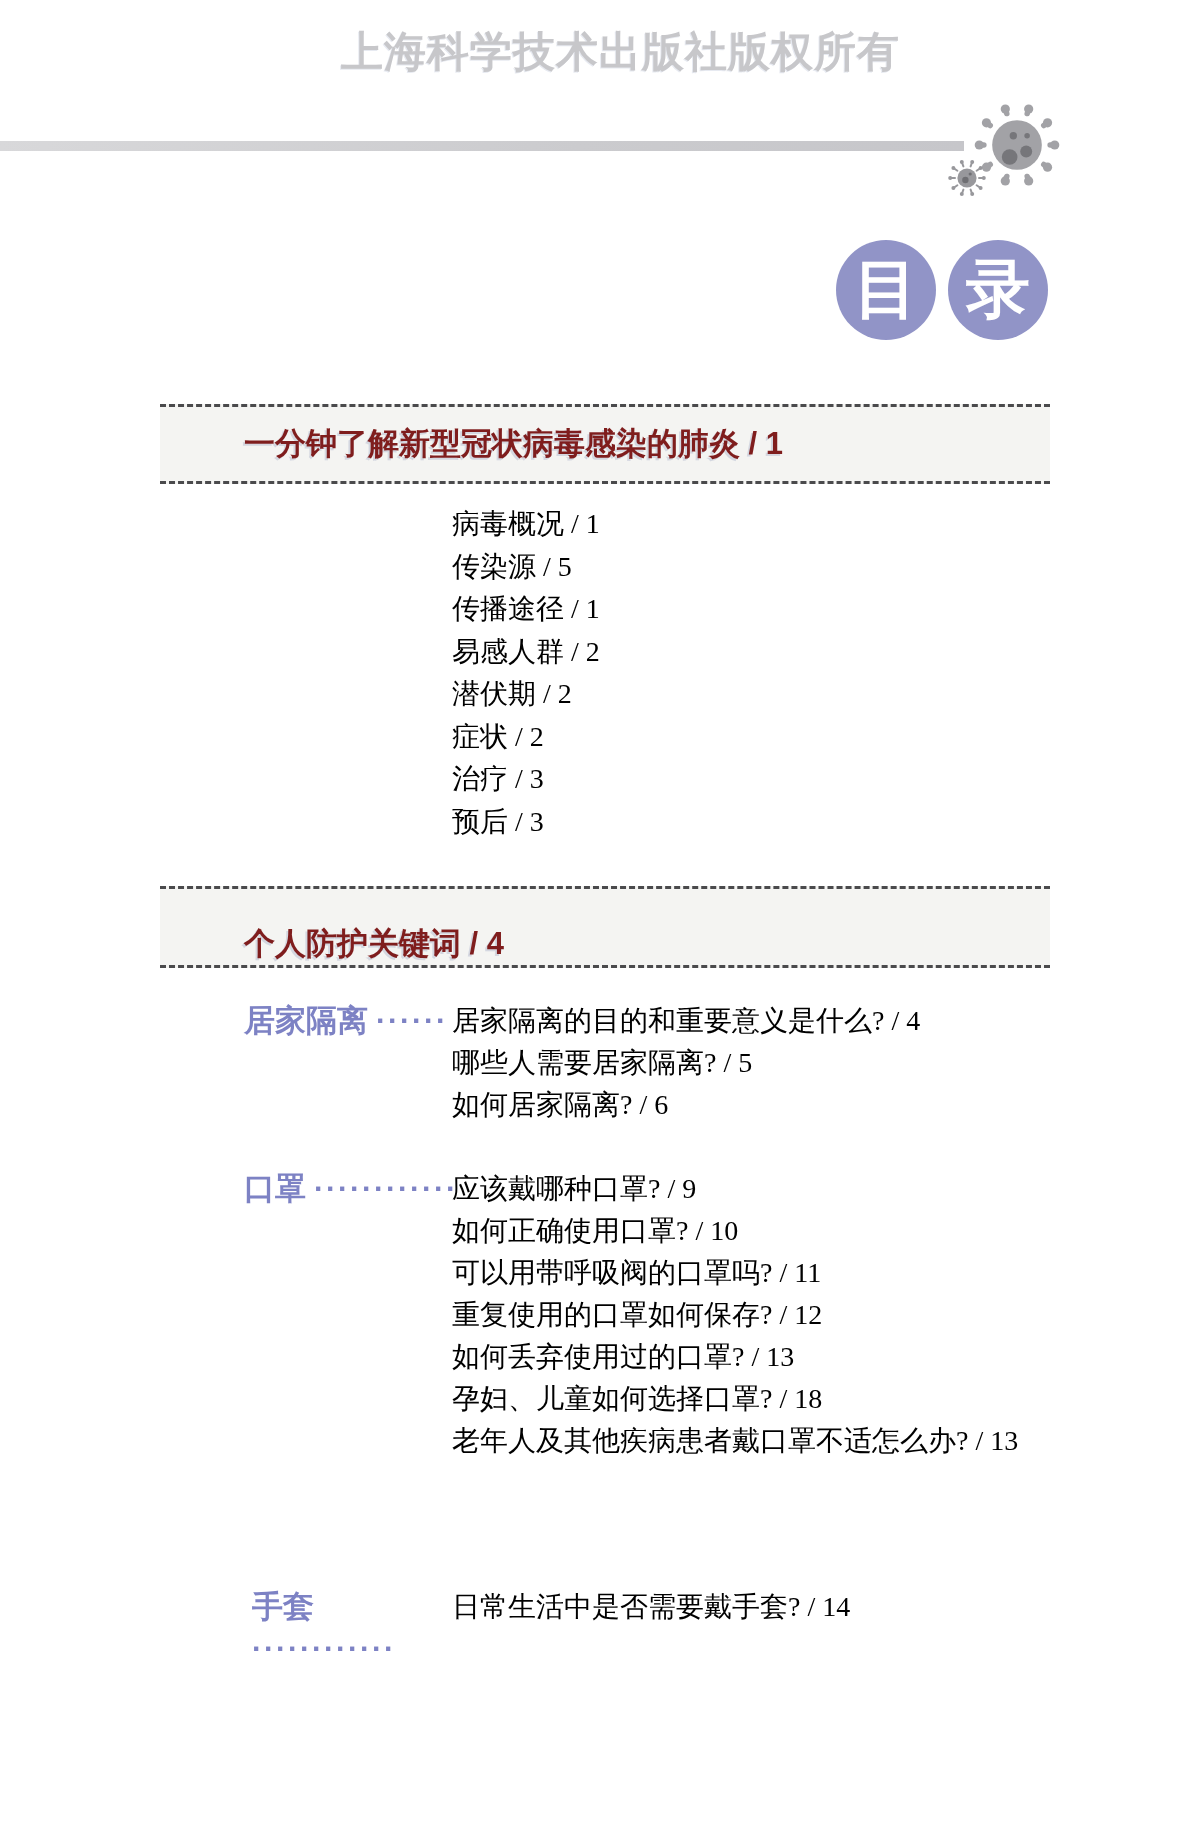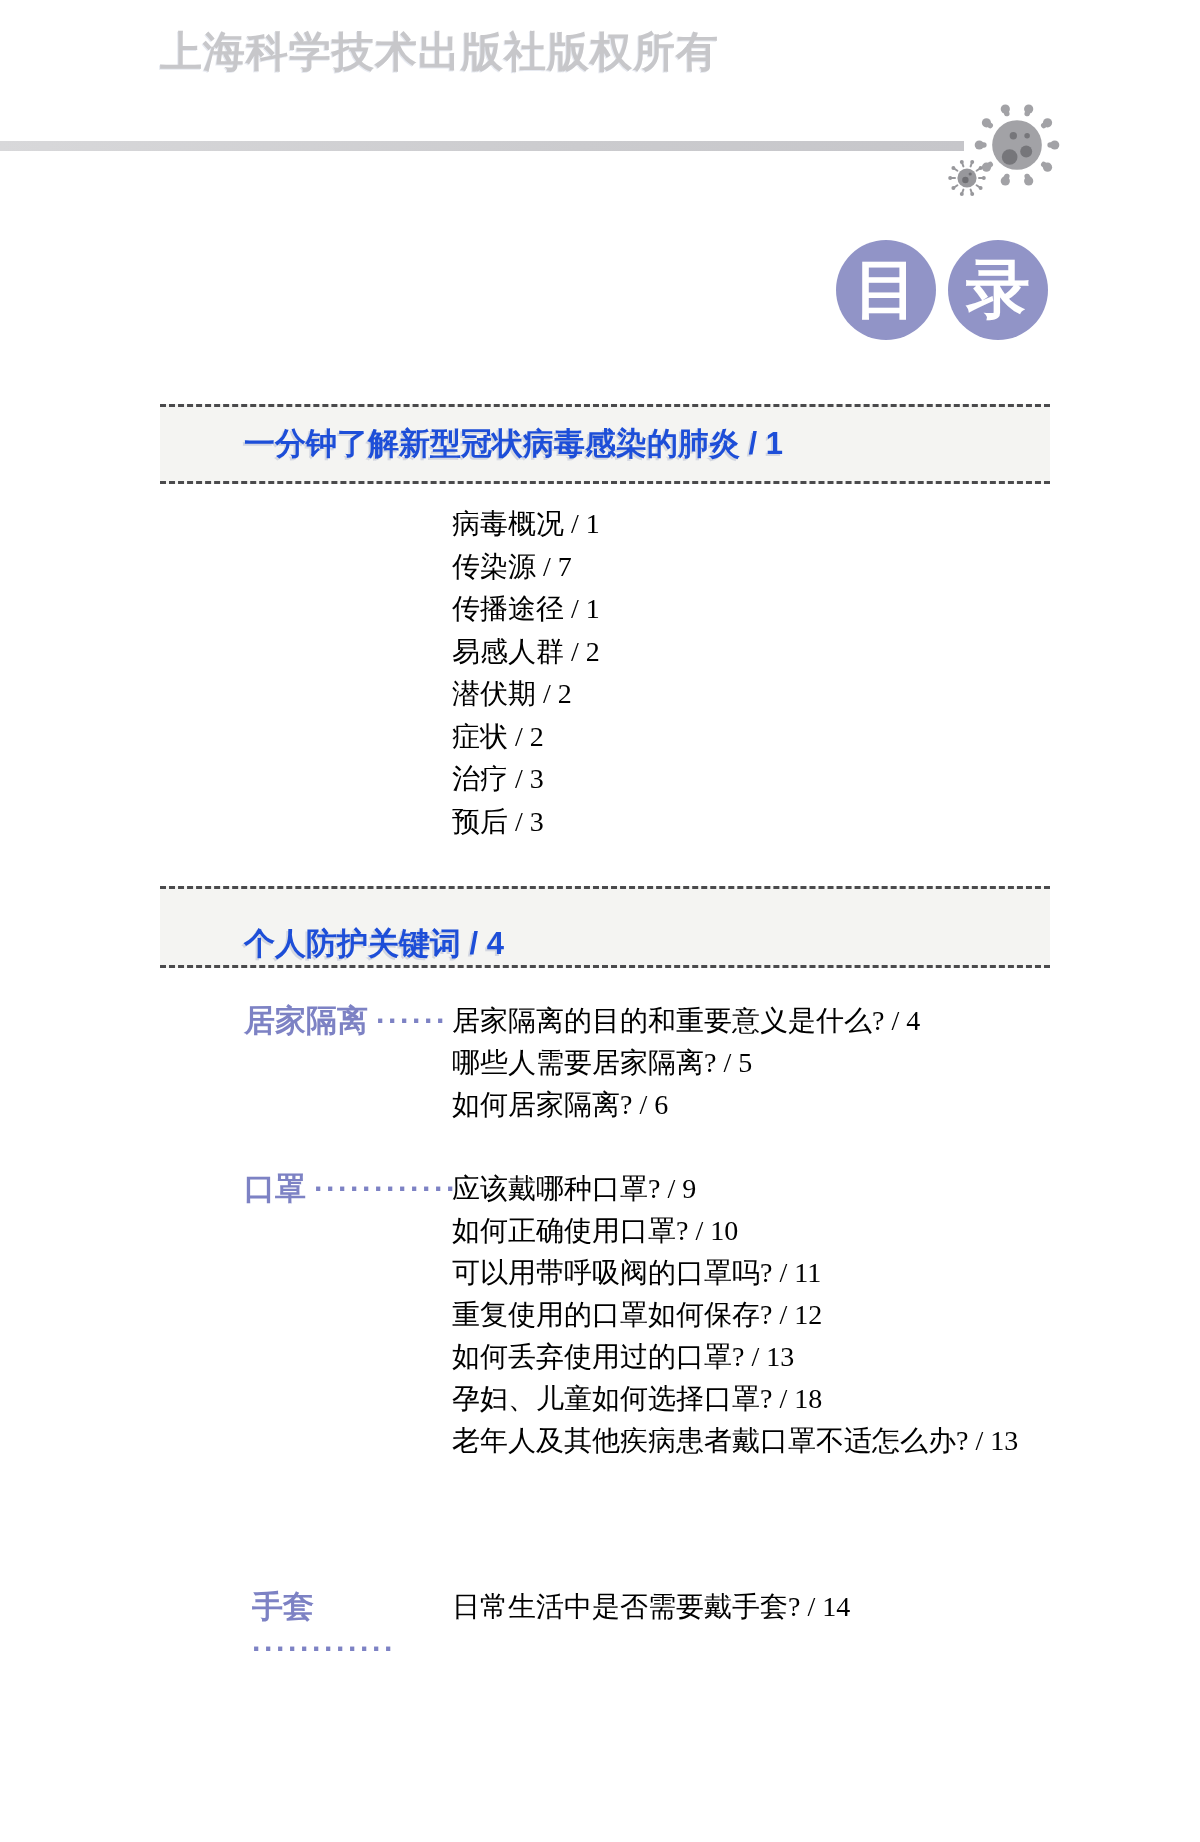--- a/index.html
+++ b/index.html
@@ -1,21 +1,21 @@
 <!DOCTYPE html>
 <html><head>
 <meta charset="utf-8">
 <style>
   html,body{margin:0;padding:0;background:#ffffff;}
   .page{
     position:relative;width:1200px;height:1842px;background:#ffffff;overflow:hidden;
     font-family:"Liberation Sans",sans-serif;
   }
   .copyright{
-    position:absolute;top:24px;left:160px;width:740px;text-align:left;
+    position:absolute;top:24px;left:160px;width:740px;text-align:right;
     font-size:42px;font-weight:bold;color:#c7c7ca;letter-spacing:1px;
     text-shadow:-1px 1px 0 rgba(160,170,200,0.25);
   }
   .top-bar{
     position:absolute;top:141px;left:0;width:964px;height:10px;
     background:linear-gradient(90deg,#d8d8da 0%,#cbcbce 60%,#c6c6ca 100%);
   }
   .virus{position:absolute;}
   .virus-large{left:971px;top:99px;width:92px;height:92px;}
   .virus-small{left:947px;top:158px;width:40px;height:40px;}
@@ -23,21 +23,21 @@
     position:absolute;top:240px;width:100px;height:100px;border-radius:50%;
     background:#9194c7;color:#ffffff;display:flex;align-items:center;justify-content:center;
     font-family:"Liberation Serif","DejaVu Serif",serif;font-weight:bold;font-size:64px;line-height:1;
   }
   .toc-c1{left:836px;}
   .toc-c2{left:948px;}
   .section-header{
     position:absolute;left:160px;width:890px;box-sizing:border-box;
     background:#f4f4f2;border-top:3px dashed #4a4a4c;border-bottom:3px dashed #4a4a4c;
     display:flex;align-items:center;padding-left:84px;
-    font-size:31px;font-weight:bold;color:#1d4ed8;
+    font-size:31px;font-weight:bold;color:#7f1d1d;
     text-shadow:-2px 2px 0 rgba(130,140,180,0.28);
   }
   .header-1{top:404px;height:80px;}
   .header-2{top:886px;height:82px;align-items:flex-end;}
   .entry-list{
     position:absolute;left:452px;
     font-family:"Liberation Serif","DejaVu Serif",serif;
     font-size:28px;line-height:42px;color:#000000;white-space:nowrap;
   }
   .list-1{top:503px;line-height:42.5px;}
@@ -132,21 +132,21 @@
   <div class="toc-circle toc-c2">
     <span>录</span>
   </div>
 
   <div class="section-header header-1">
     <span>一分钟了解新型冠状病毒感染的肺炎 / 1</span>
   </div>
 
   <div class="entry-list list-1">
     <div>病毒概况 / 1</div>
-    <div>传染源 / 7</div>
+    <div>传染源 / 5</div>
     <div>传播途径 / 1</div>
     <div>易感人群 / 2</div>
     <div>潜伏期 / 2</div>
     <div>症状 / 2</div>
     <div>治疗 / 3</div>
     <div>预后 / 3</div>
   </div>
 
   <div class="section-header header-2">
     <span>个人防护关键词 / 4</span>

